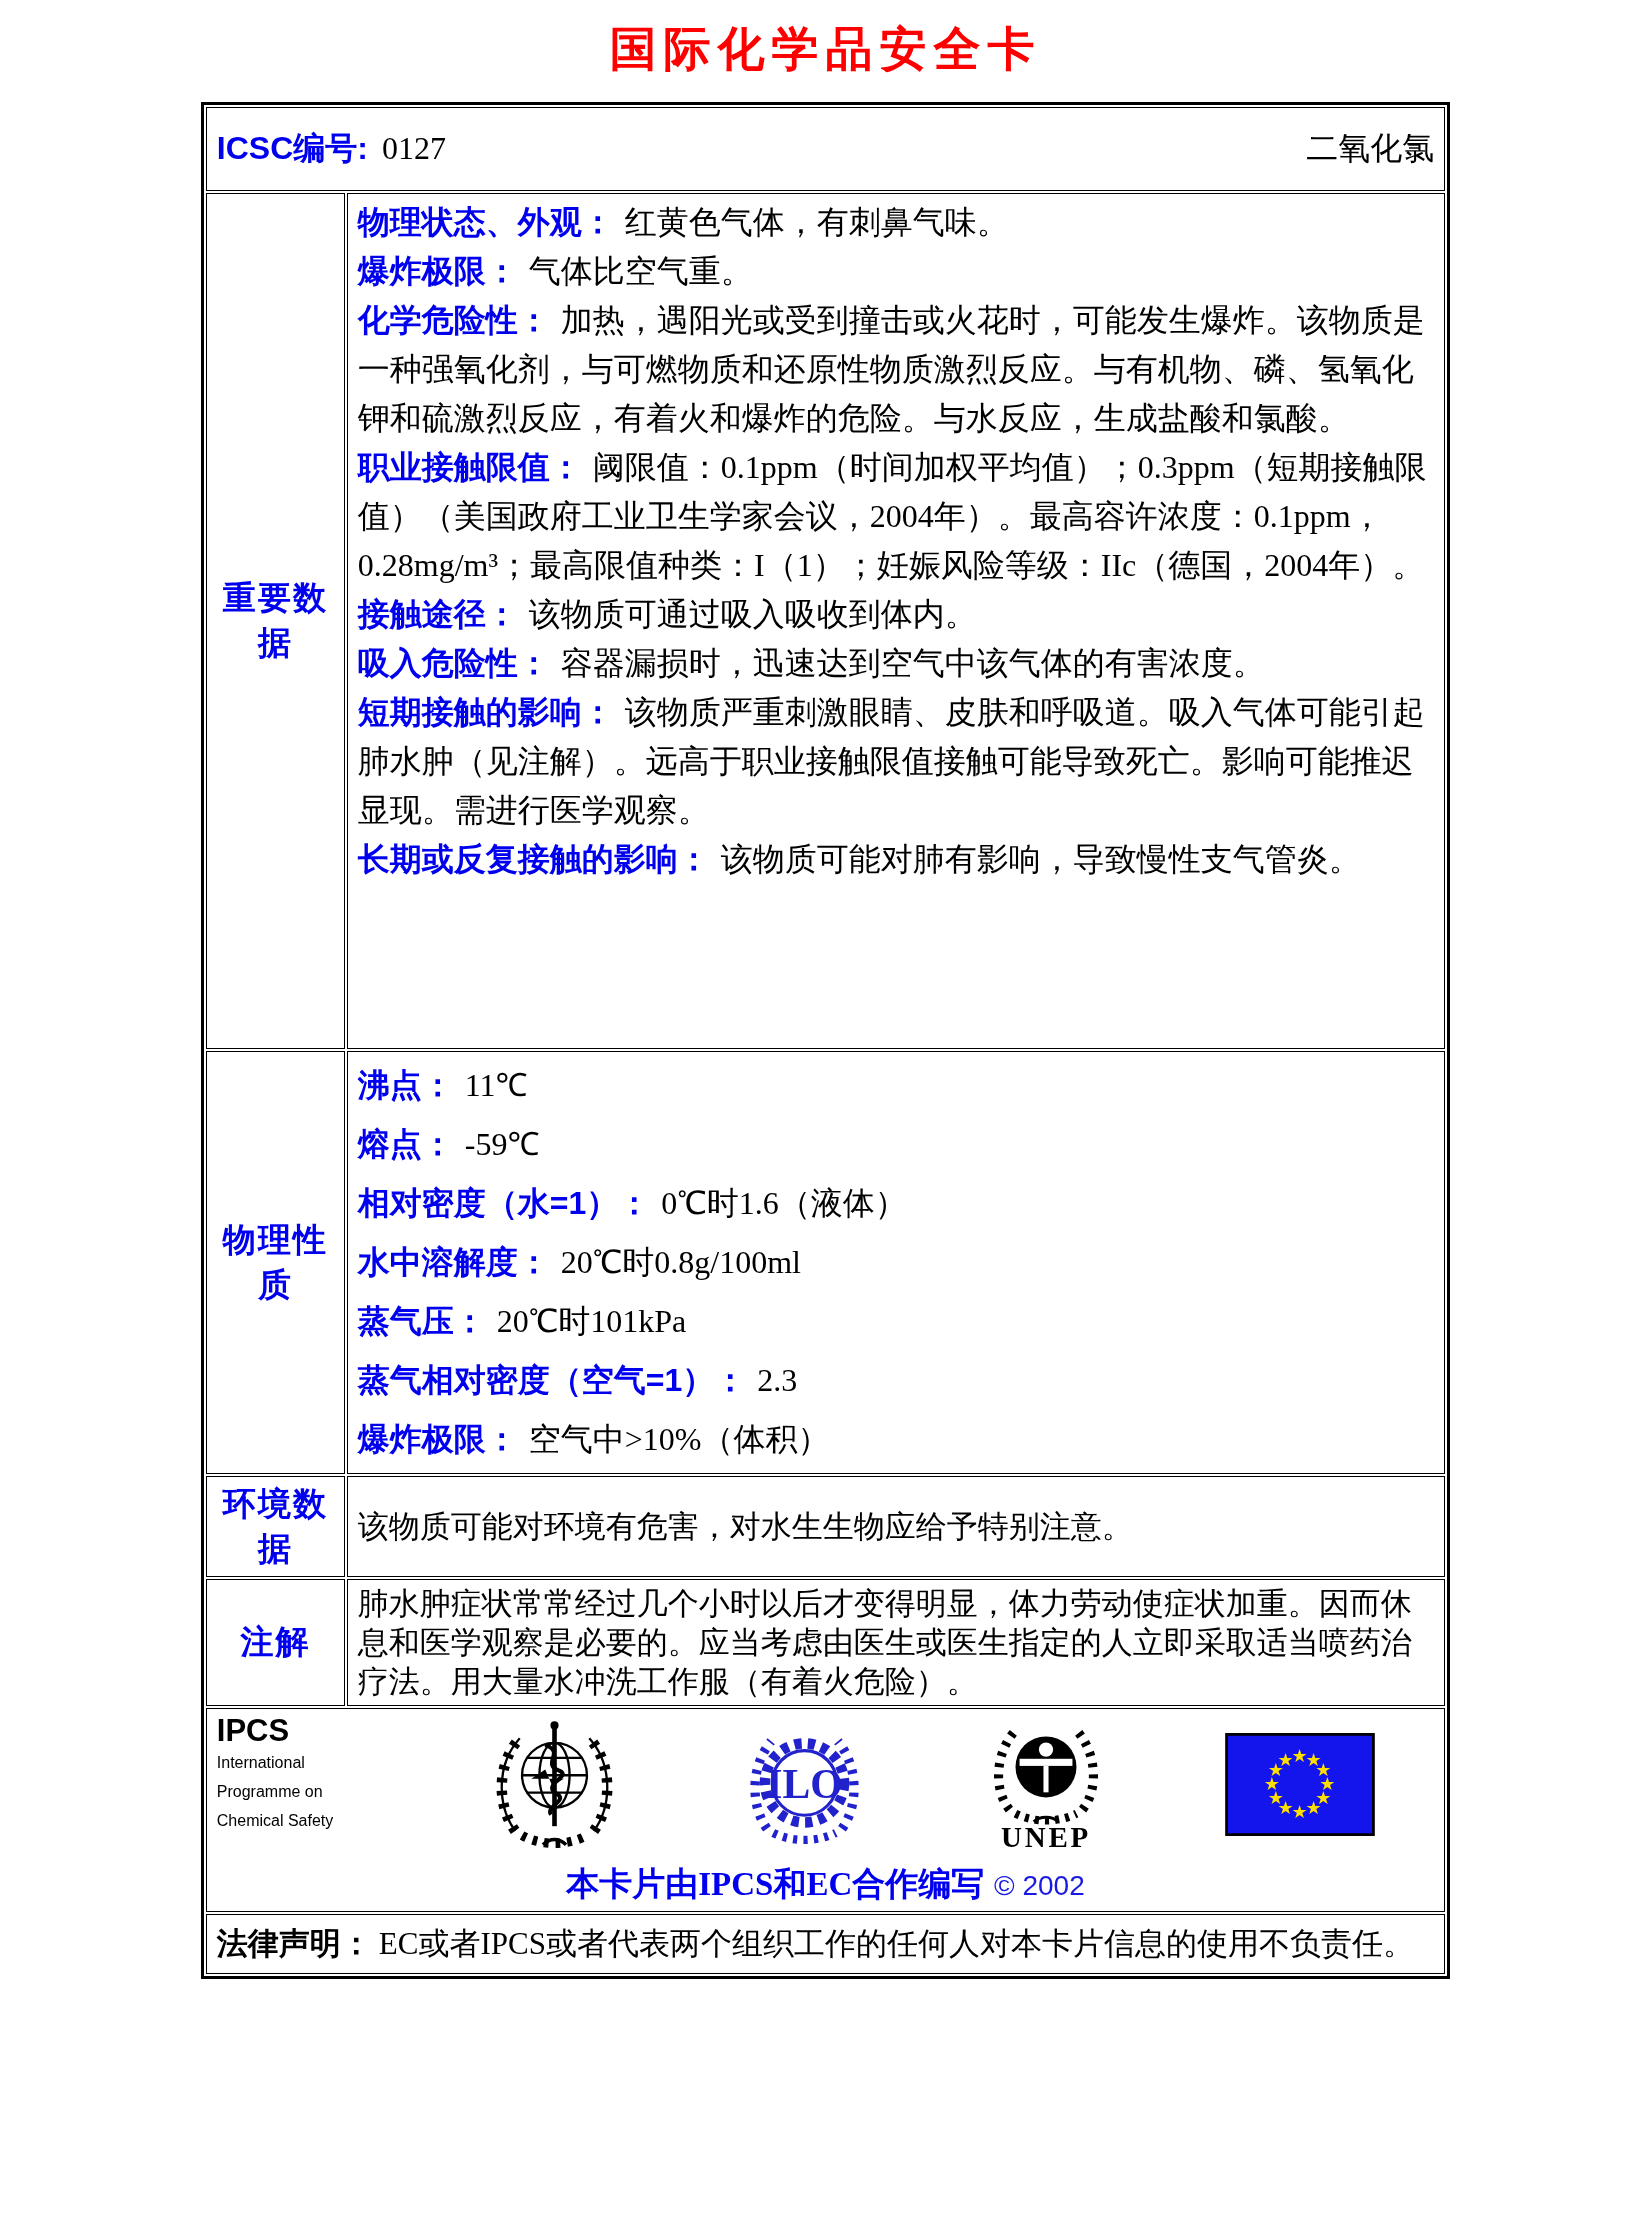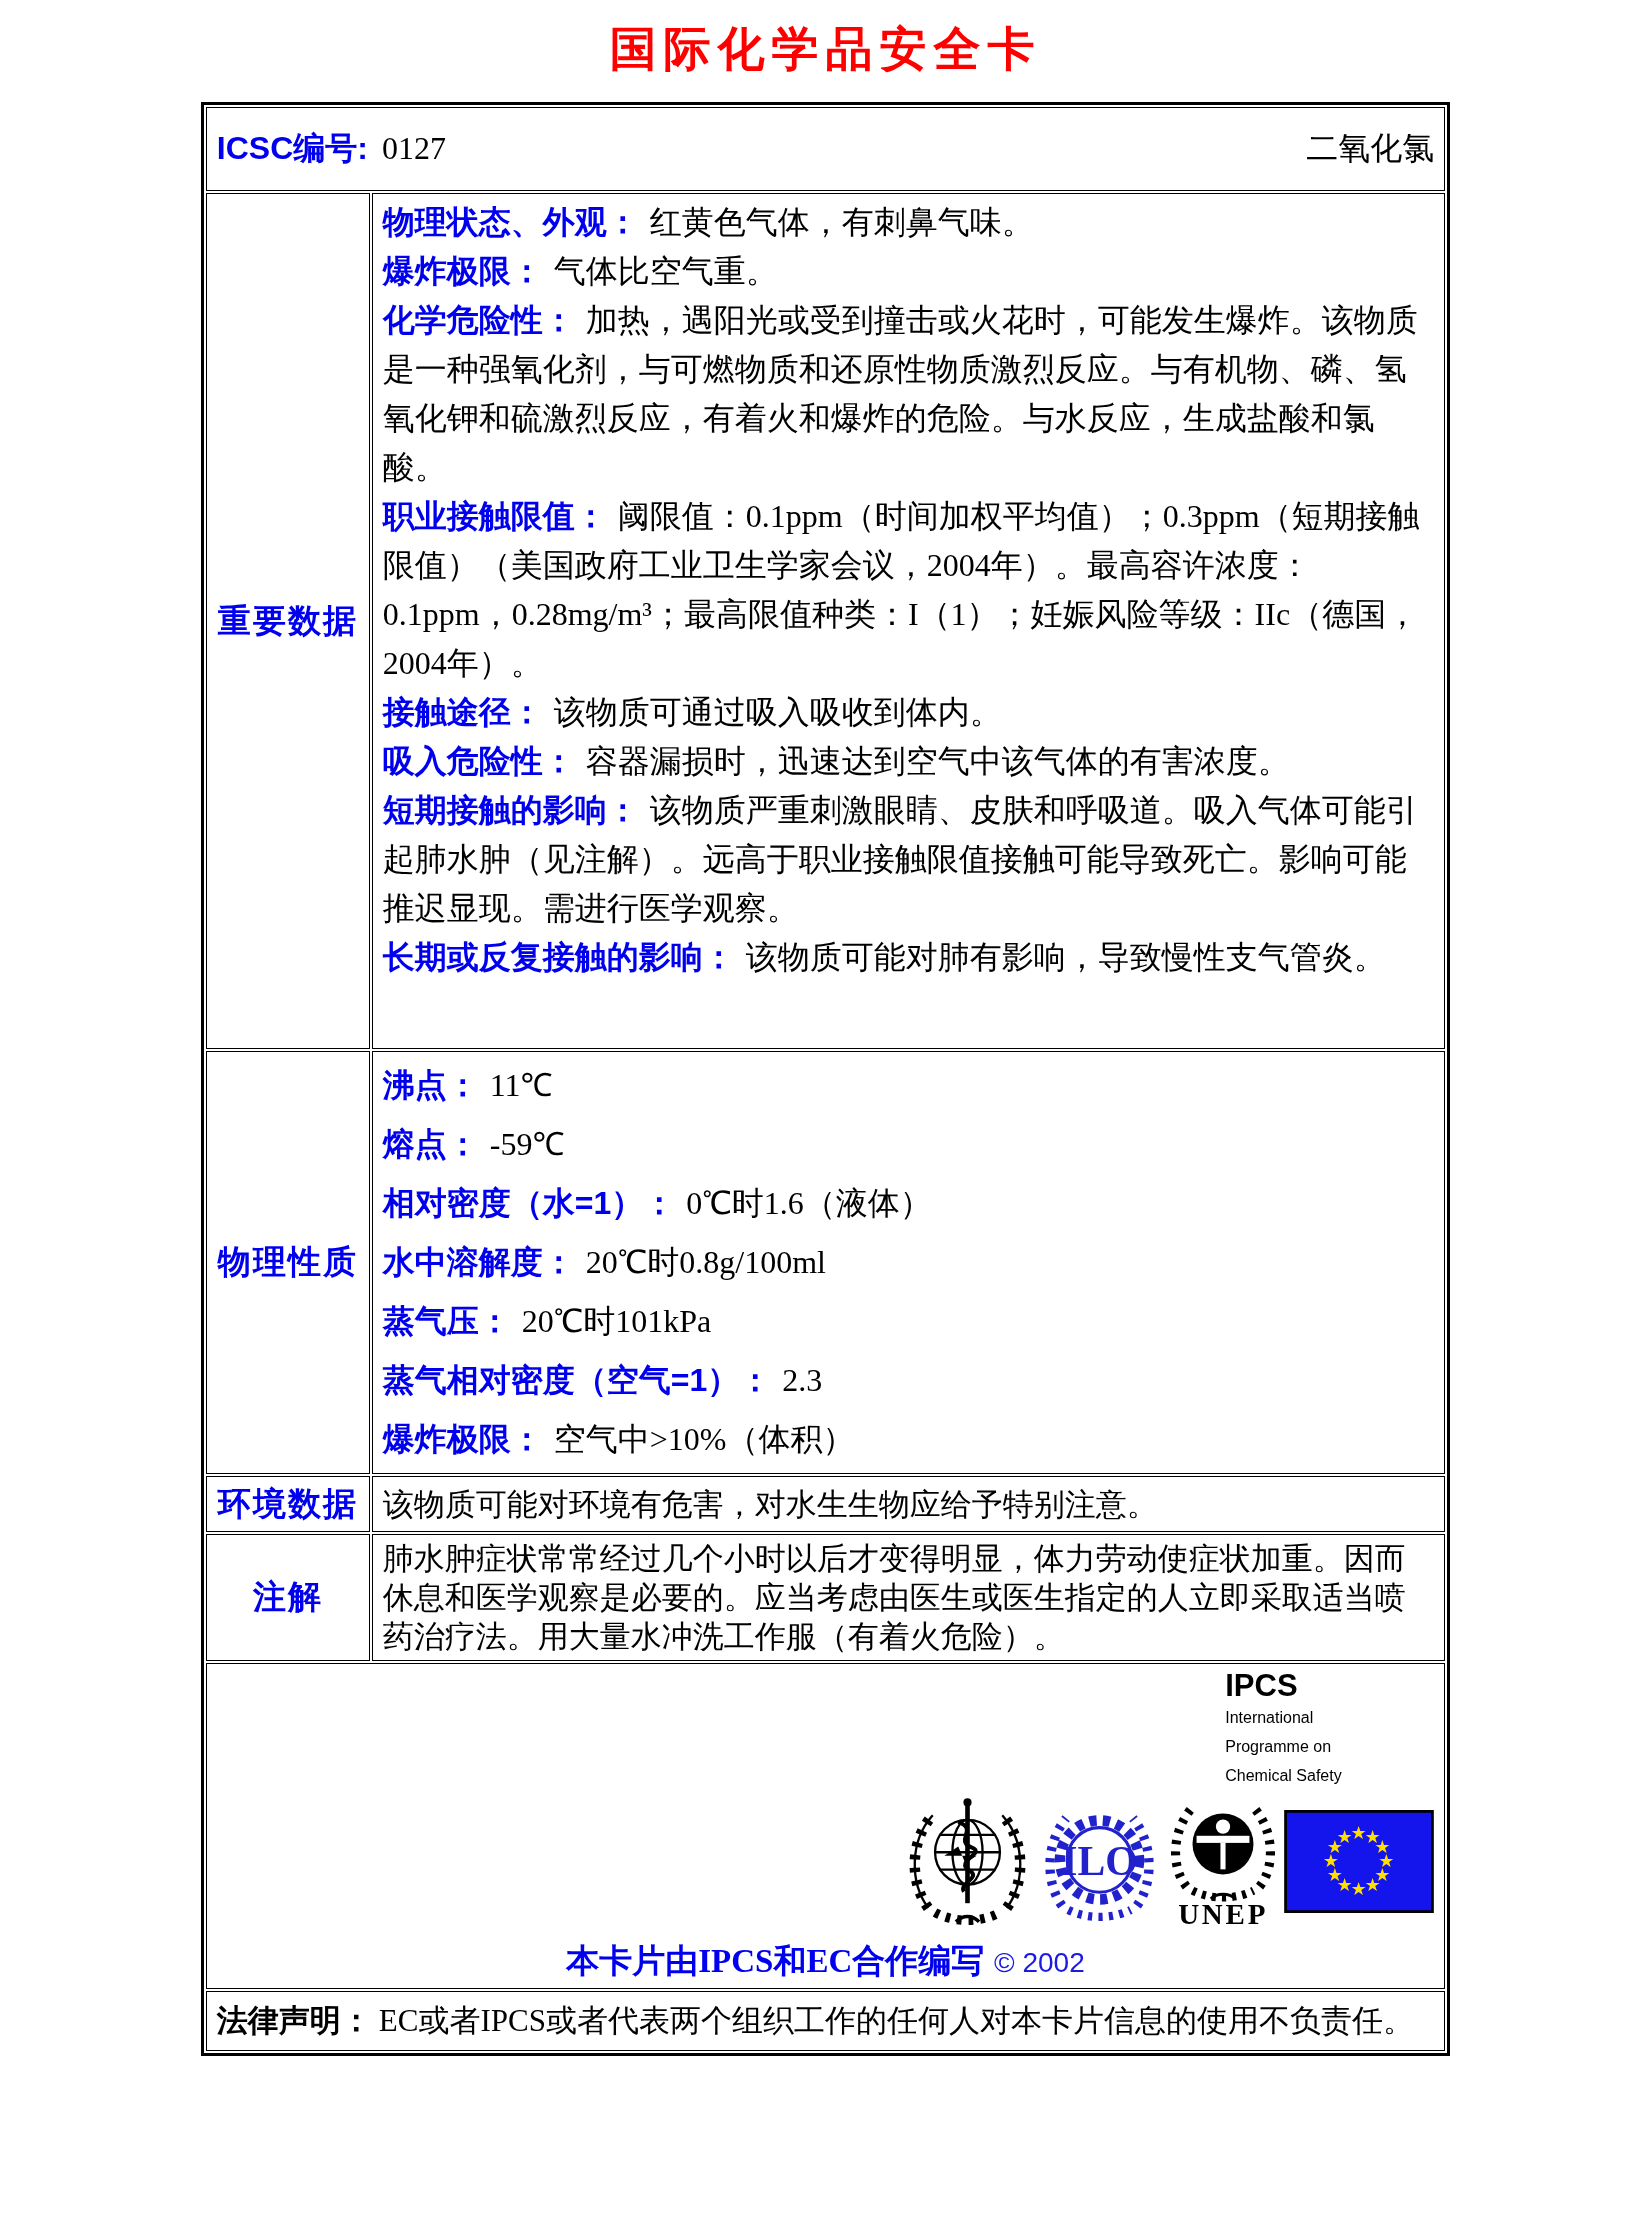--- a/index.html
+++ b/index.html
@@ -33,21 +33,21 @@
 
   
   .header-cell{height:84px;vertical-align:middle;}
   .header-flex{display:flex;justify-content:space-between;align-items:center;font-size:32px;}
   .blue-label{color:#0000ee;font-family:"Liberation Sans",sans-serif;font-weight:bold;}
   .icsc-number{font-family:"Liberation Serif",serif;margin-left:14px;}
   .chem-name{font-family:"Liberation Serif",serif;}
 
   
   .label-cell{
-    width:164px;
+    width:139px;
     text-align:center;
     vertical-align:middle;
     color:#0000ee;
     font-family:Liberation Serif, serif;
     font-weight:bold;
     font-size:33px;
     letter-spacing:2.1px;
     padding:2.8px 1.4px;
   }
 
@@ -66,21 +66,21 @@
   }
   .entry-text{font-family:"Liberation Serif",serif;}
 
   .single-cell{vertical-align:middle;font-size:31px;line-height:39px;}
   .env-cell{height:46px;}
   .notes-cell{height:125px;}
   .extra-cell{height:49px;}
 
   
   .footer-cell{height:181px;vertical-align:middle;padding:7px 14px;}
-  .footer-top{display:flex;align-items:flex-end;flex-direction:column;}
+  .footer-top{display:flex;align-items:flex-start;}
   .ipcs-block{width:209px;font-family:"Liberation Sans",sans-serif;color:#000;}
   .ipcs-title{font-weight:bold;font-size:31px;line-height:35px;}
   .ipcs-line{font-size:16px;line-height:29px;}
   .logo-strip{flex:1;display:flex;justify-content:space-around;align-items:center;}
   .unep-wrap{display:flex;flex-direction:column;align-items:center;}
   .unep-label{font-family:"Liberation Serif",serif;font-weight:bold;font-size:29px;letter-spacing:2.8px;margin-top:-7px;}
   .footer-caption{
     text-align:center;
     margin-top:5.6px;
     color:#0000ee;

